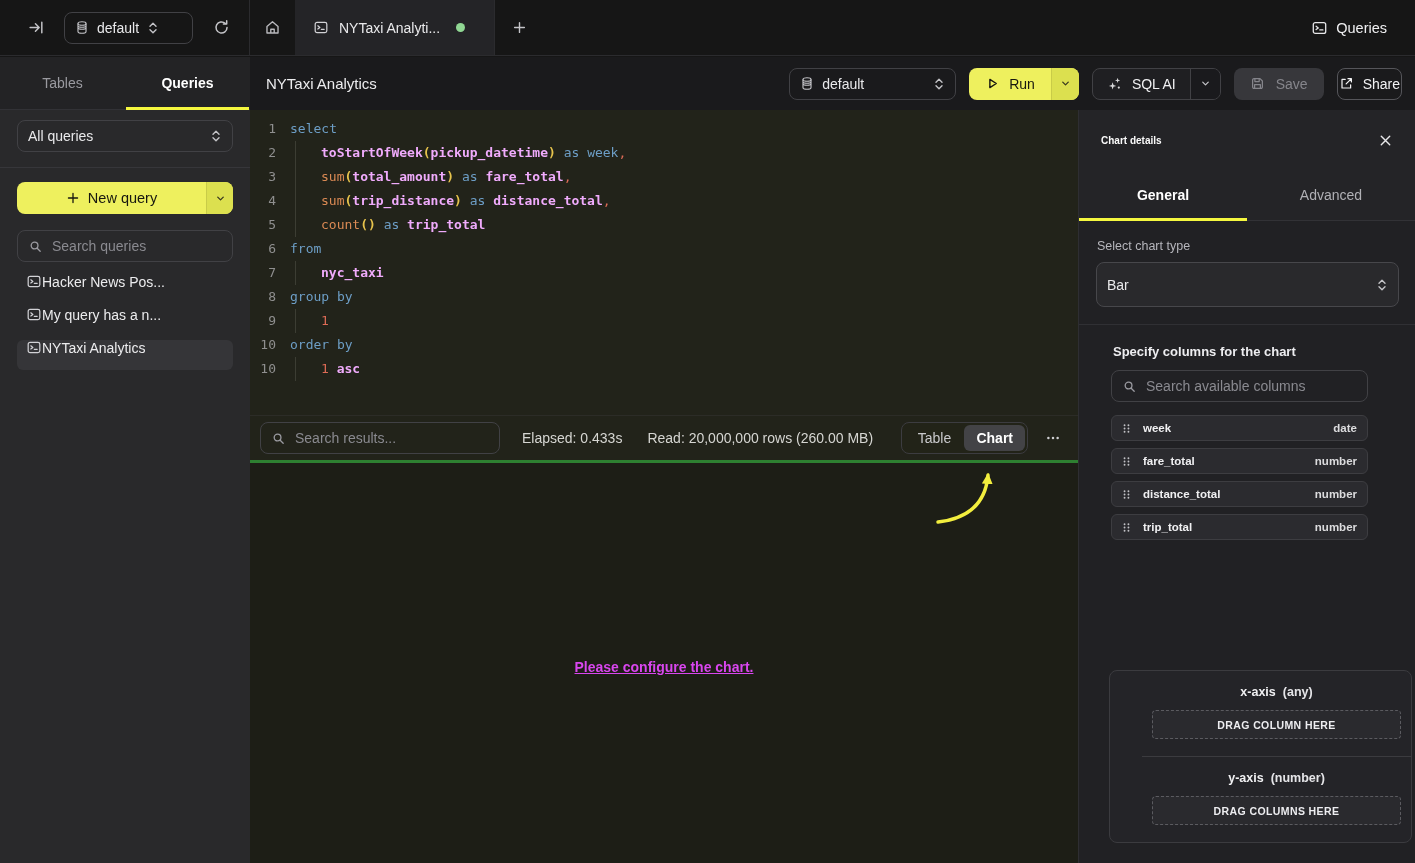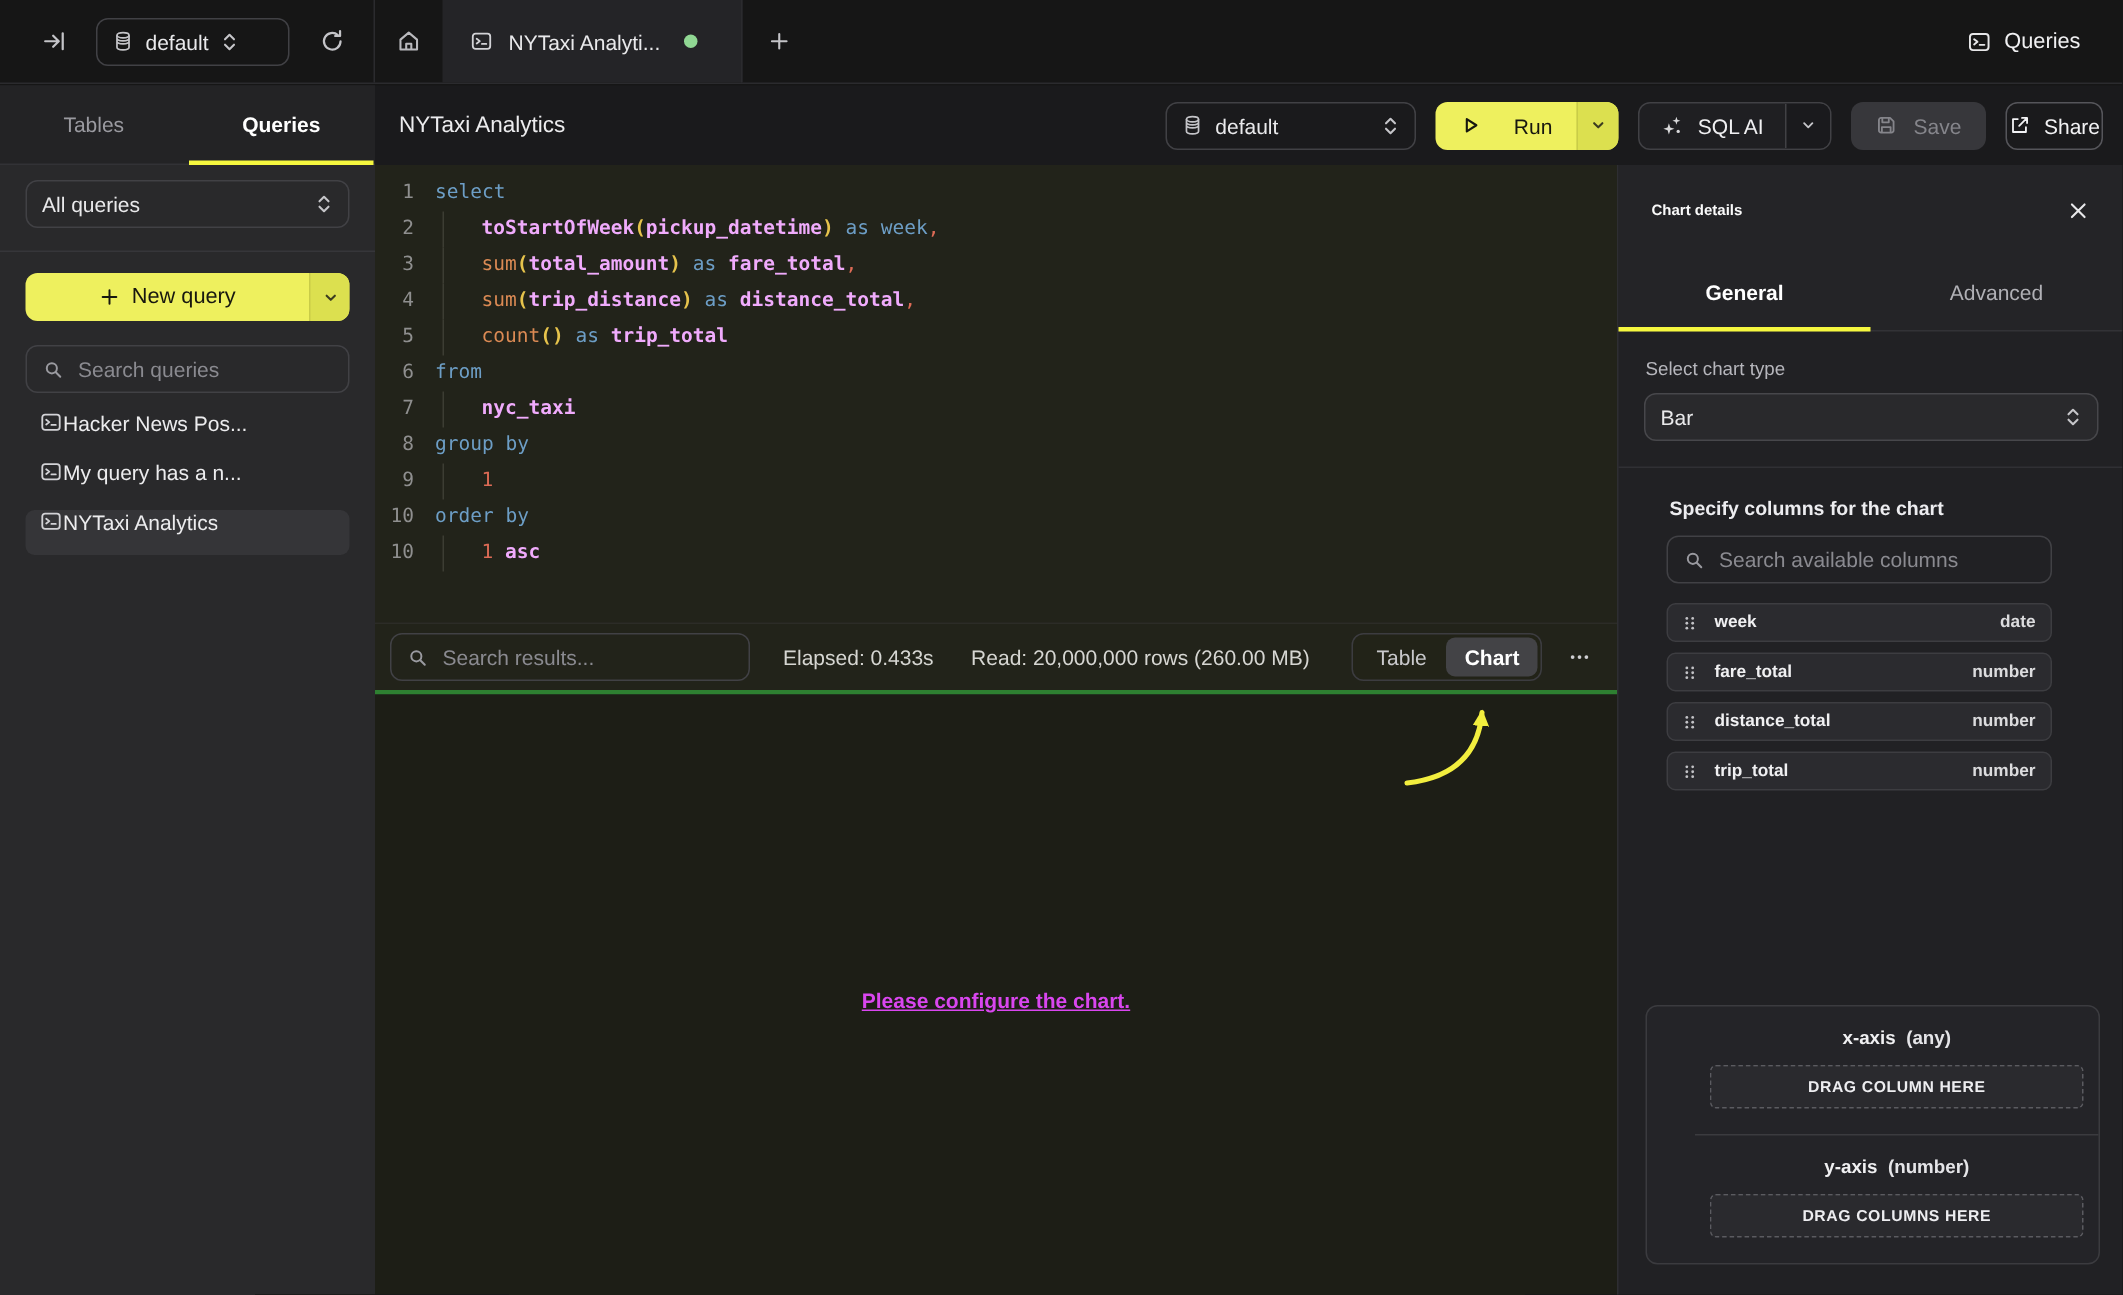--- a/index.html
+++ b/index.html
@@ -50,21 +50,21 @@
   .query-item .q-label { white-space:nowrap; overflow:hidden; }
 
   
   .content { position:absolute; left:250px; top:57px; right:0; bottom:0; background:#1a1a1c; }
   .toolbar { height:53px; display:flex; align-items:center; padding:0 13px 0 16px; }
   .toolbar-title { font-size:15px; color:#ececee; }
   .toolbar-right { margin-left:auto; display:flex; align-items:center; gap:13px; }
   .tb-db { min-width:167px; justify-content:space-between; }
   .btn { height:32px; border-radius:8px; display:flex; align-items:stretch; overflow:hidden; cursor:pointer; }
   .run-btn { background:#eef05e; }
-  .run-main { display:flex; align-items:center; gap:21px; padding:4px 16px; color:#17170f; font-weight:400; }
+  .run-main { display:flex; align-items:center; gap:9px; padding:4px 16px; color:#17170f; font-weight:400; }
   .run-caret { width:28px; background:#dce04f; border-left:1px solid #c9cc48; display:flex; align-items:center; justify-content:center; }
   .sqlai-btn { border:1px solid #414145; background:#1f1f22; }
   .sqlai-main { display:flex; align-items:center; gap:9px; padding:0 14px; color:#f0f0f2; }
   .sqlai-caret { width:30px; border-left:1px solid #414145; background:#1a1a1d; display:flex; align-items:center; justify-content:center; }
   .save-btn { background:#37373b; align-items:center; gap:11px; padding:0 16px; color:#85858b; }
   .share-btn { border:1px solid #55555a; background:transparent; align-items:center; gap:9px; padding:0 1px; color:#f2f2f4; }
 
   
   .editor { position:absolute; left:0; top:53px; width:828px; height:305px; background:#22231a; padding-top:7px; font-family:"DejaVu Sans Mono", monospace; font-size:13px; overflow:hidden; }
   .code-line { display:flex; height:24px; line-height:24px; }
@@ -99,30 +99,30 @@
   .panel { position:absolute; right:0; top:53px; width:337px; bottom:-1px; background:#212124; border-left:1px solid #2e2e32; }
   .panel-header { height:60px; background:#242427; display:flex; align-items:center; padding:0 22px; }
   .panel-title { font-size:10px; font-weight:700; color:#fafafa; }
   .panel-close { margin-left:auto; cursor:pointer; display:flex; }
   .panel-tabs { height:51px; display:flex; background:#242427; border-bottom:1px solid #323236; }
   .panel-tab { flex:1; display:flex; align-items:center; justify-content:center; position:relative; color:#b0b0b5; cursor:pointer; }
   .panel-tab.active { color:#ffffff; font-weight:700; }
   .panel-tab.active .underline { position:absolute; left:0; right:0; bottom:-1px; height:3px; background:#f5f73f; }
   .panel-body { padding:18px 0 0 0; }
   .field-label { font-size:12.5px; color:#b6b6bc; margin:0 0 9px 18px; }
-  .chart-type-select { margin:0 16px 0 17px; height:32px; background:#29292c; border:1px solid #47474b; justify-content:space-between; }
+  .chart-type-select { margin:0 16px 0 17px; height:45px; background:#29292c; border:1px solid #47474b; justify-content:space-between; }
   .panel-divider { height:1px; background:#303034; margin-top:17px; }
   .columns-label { font-size:13px; font-weight:700; color:#ededf0; margin:19px 0 0 34px; }
   .columns-search { margin:11px 0 0 32px; width:257px; }
   .column-list { margin:13px 0 0 32px; display:flex; flex-direction:column; gap:7px; width:257px; }
   .column-row { display:flex; align-items:center; gap:10px; height:26px; padding:0 10px 0 8px; background:#2b2b2f; border:1px solid #3d3d41; border-radius:6px; cursor:grab; }
   .col-name { font-size:11.5px; font-weight:700; color:#f0f0f2; }
   .col-type { margin-left:auto; font-size:11.5px; font-weight:600; color:#dcdcde; }
 
-  .axis-box { position:absolute; left:18px; top:560px; width:303px; border:1px solid #3b3b3f; border-radius:8px; background:#242428;padding-left:32px; }
+  .axis-box { position:absolute; left:30px; top:560px; width:303px; border:1px solid #3b3b3f; border-radius:8px; background:#242428;padding-left:32px; }
   .axis-section { padding:14px 10px 17px 10px; }
   .axis-section + .axis-section { border-top:1px solid #3b3b3f; }
   .axis-title { text-align:center; font-size:12.5px; color:#f0f0f2; }
   .axis-title .nm { font-weight:700; }
   .axis-title .cons { color:#e5e5e8; font-weight:600; margin-left:7px; }
   .dropzone { margin-top:11px; height:29px; border:1px dashed #5b5b60; border-radius:4px; background:#2a2a2e; display:flex; align-items:center; justify-content:center; font-size:10.5px; font-weight:700; letter-spacing:.4px; color:#ededf0; }
 </style>
 </head>
 <body>
 

